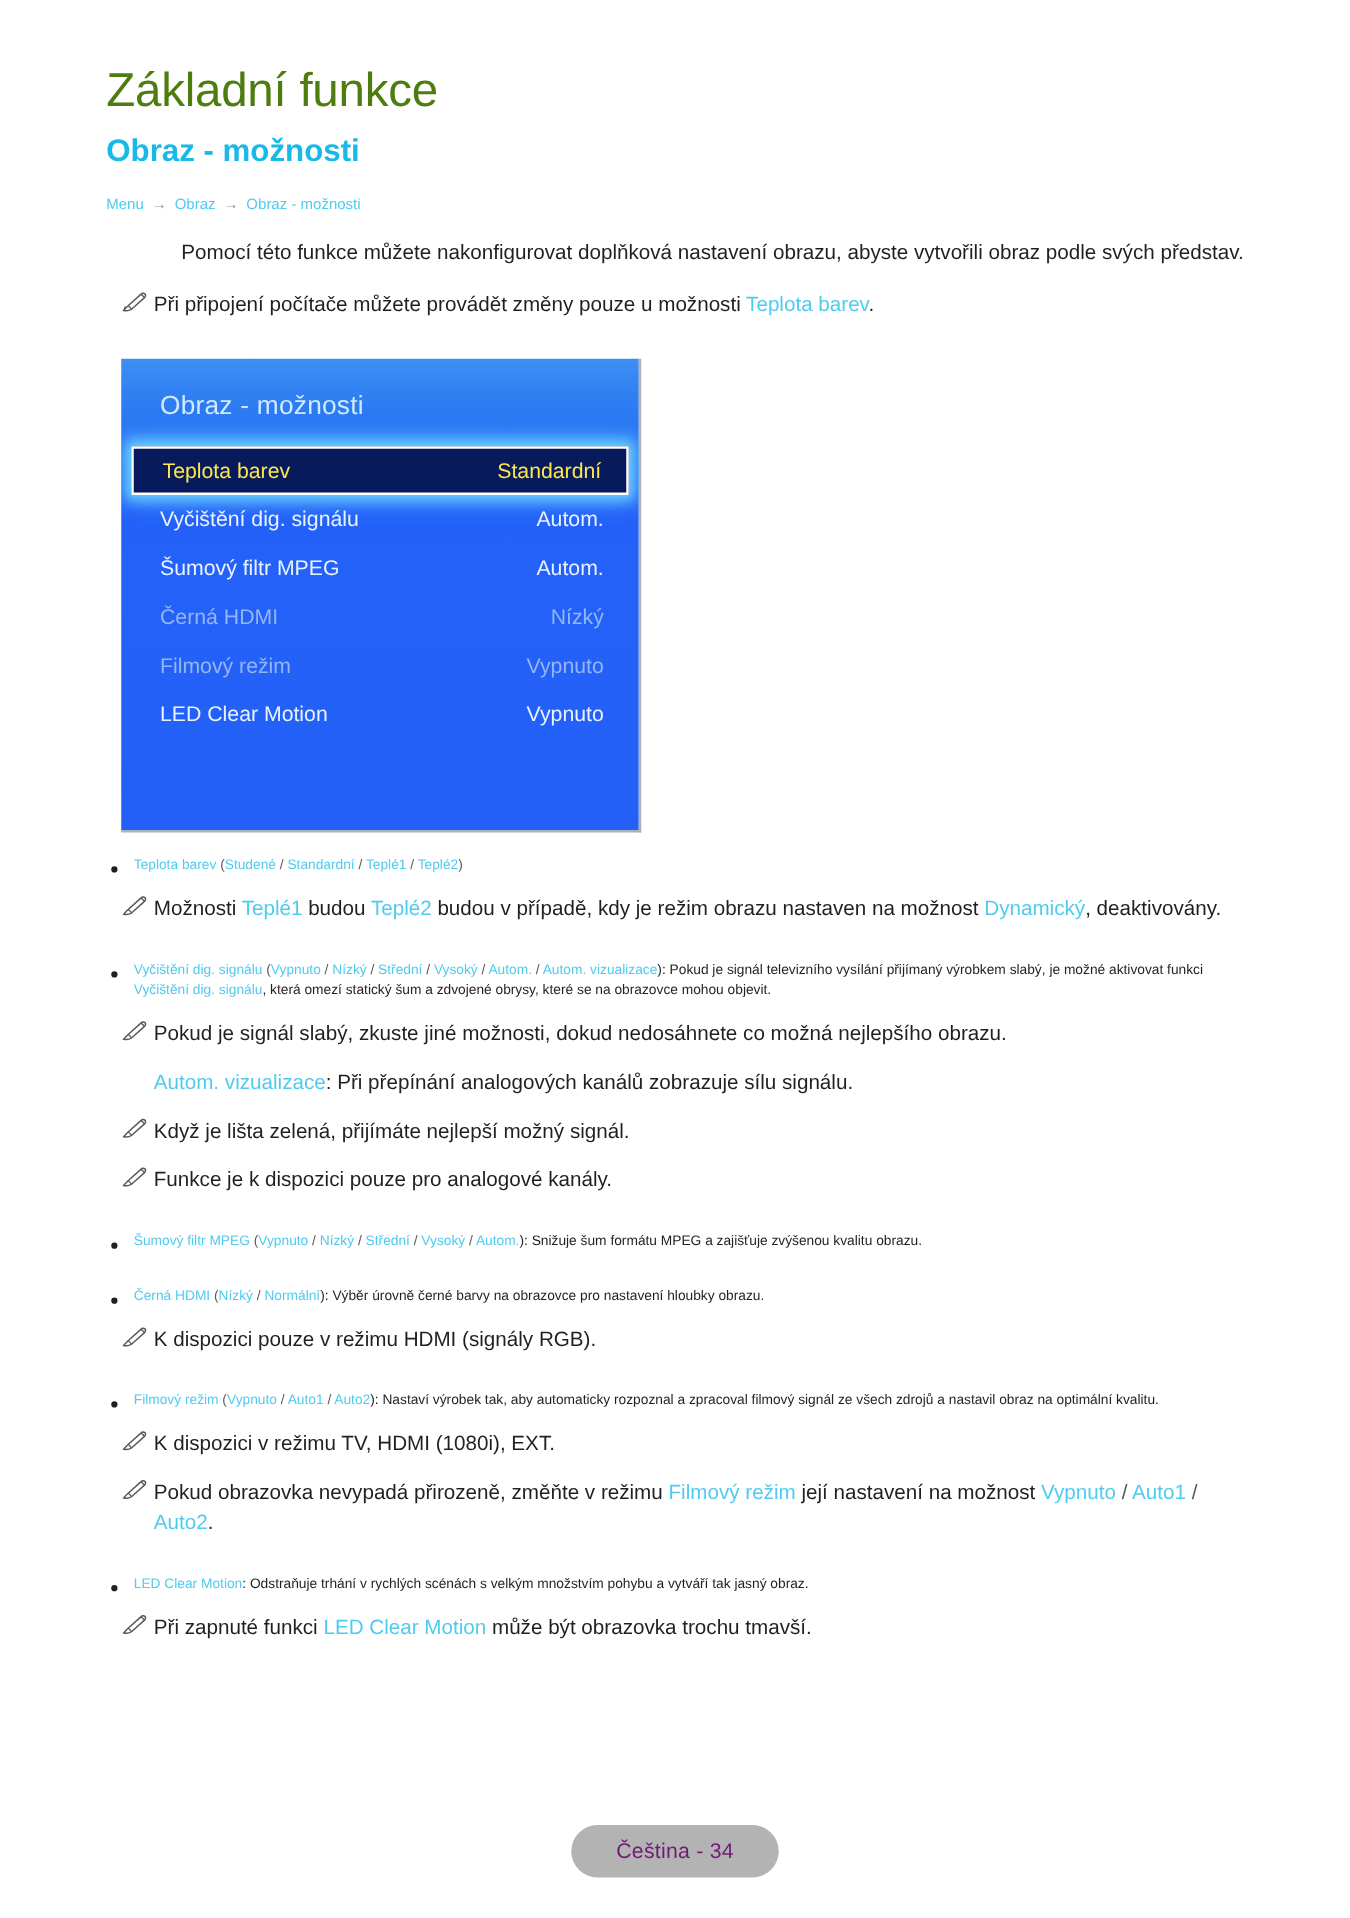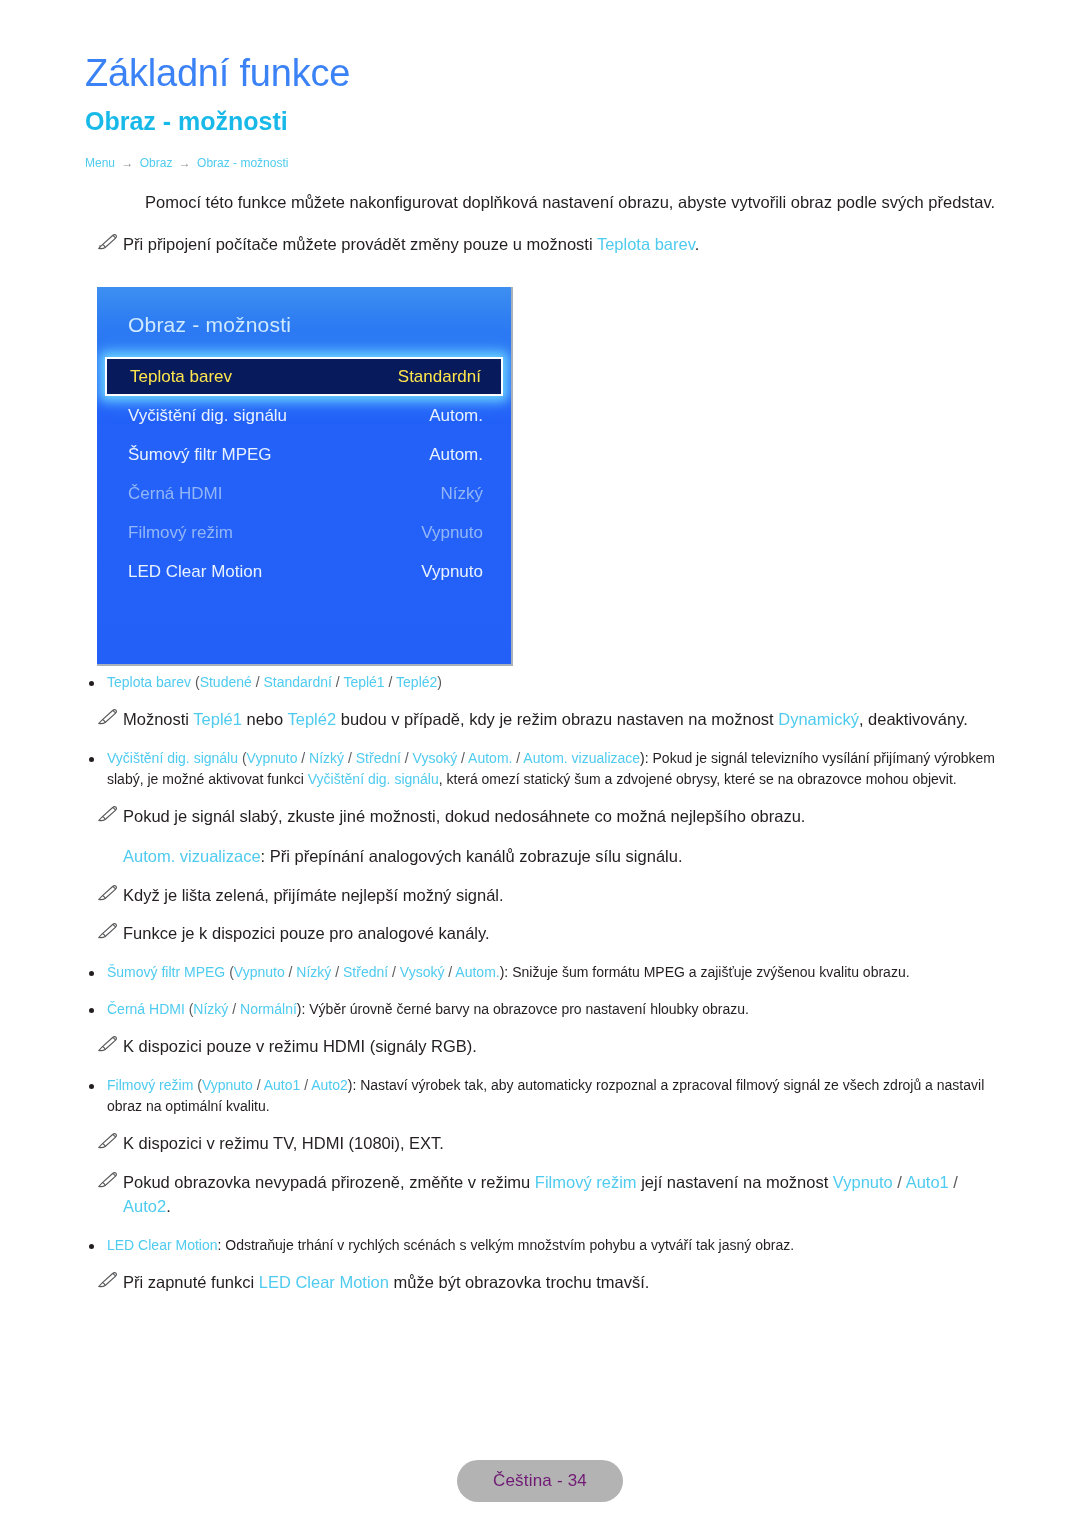--- a/index.html
+++ b/index.html
@@ -22,21 +22,21 @@
     height: 1534px;
     box-sizing: border-box;
     padding: 0 85px;
   }
 
   
   .chapter-title {
     font-size: 38px;
     font-weight: 300;
     letter-spacing: -0.2px;
-    color: #3b82f6;
+    color: #4d7c0f;
     margin: 0;
     padding-top: 52px;
     line-height: 1.15;
   }
   .section-title {
     font-size: 25px;
     font-weight: bold;
     color: #18b9e8;
     margin: 10px 0 0 0;
     line-height: 1.2;
@@ -75,25 +75,25 @@
     top: 1px;
     width: 22px;
     height: 18px;
     color: #58595b;
   }
   .note .pencil svg { display: block; }
 
   
   .bullet {
     position: relative;
-    font-size: 14px;
+    font-size: 11px;
     line-height: 1.5;
     color: #231f20;
     padding-left: 22px;
-    margin-top: 16px;
+    margin-top: 28px;
   }
   .bullet .dot {
     position: absolute;
     left: 4px;
     top: 9px;
     width: 5px;
     height: 5px;
     border-radius: 50%;
     background: #231f20;
   }
@@ -257,21 +257,21 @@
   </div>
 
   <div class="note">
     <span class="pencil">
       <svg viewBox="0 0 22 18" width="22" height="18" aria-hidden="true">
         <path d="M2 15.4 C4.2 15.9 6.4 15.6 8.2 14.4 L18.6 5.1 C19.6 4.2 19.7 2.9 18.9 2.1 C18.1 1.3 16.8 1.4 15.9 2.3 L5.5 11.6 C4.1 12.9 3.0 14.1 2 15.4 Z" fill="none" stroke="#58595b" stroke-width="1.2"></path>
         <path d="M5.5 11.6 C6.6 12.2 7.6 13.1 8.2 14.4" fill="none" stroke="#58595b" stroke-width="1.1"></path>
         <path d="M15.9 2.3 C16.6 3.1 17.6 4.0 18.6 5.1" fill="none" stroke="#58595b" stroke-width="1.1"></path>
       </svg>
     </span>
-    <span>Možnosti </span><span class="cy">Teplé1</span><span> nebo </span><span class="cy">Teplé2</span><span> budou v případě, kdy je režim obrazu nastaven na možnost </span><span class="cy">Dynamický</span><span>, deaktivovány.</span>
+    <span>Možnosti </span><span class="cy">Teplé1</span><span> budou </span><span class="cy">Teplé2</span><span> budou v případě, kdy je režim obrazu nastaven na možnost </span><span class="cy">Dynamický</span><span>, deaktivovány.</span>
   </div>
 
 
   <div class="bullet">
     <span class="dot"></span>
     <span class="cy">Vyčištění dig. signálu</span><span class="sep"> (</span><span class="cy">Vypnuto</span><span class="sep"> / </span><span class="cy">Nízký</span><span class="sep"> / </span><span class="cy">Střední</span><span class="sep"> / </span><span class="cy">Vysoký</span><span class="sep"> / </span><span class="cy">Autom.</span><span class="sep"> / </span><span class="cy">Autom. vizualizace</span><span>): Pokud je signál televizního vysílání přijímaný výrobkem slabý, je možné aktivovat funkci </span><span class="cy">Vyčištění dig. signálu</span><span>, která omezí statický šum a zdvojené obrysy, které se na obrazovce mohou objevit.</span>
   </div>
 
   <div class="note">
     <span class="pencil">

